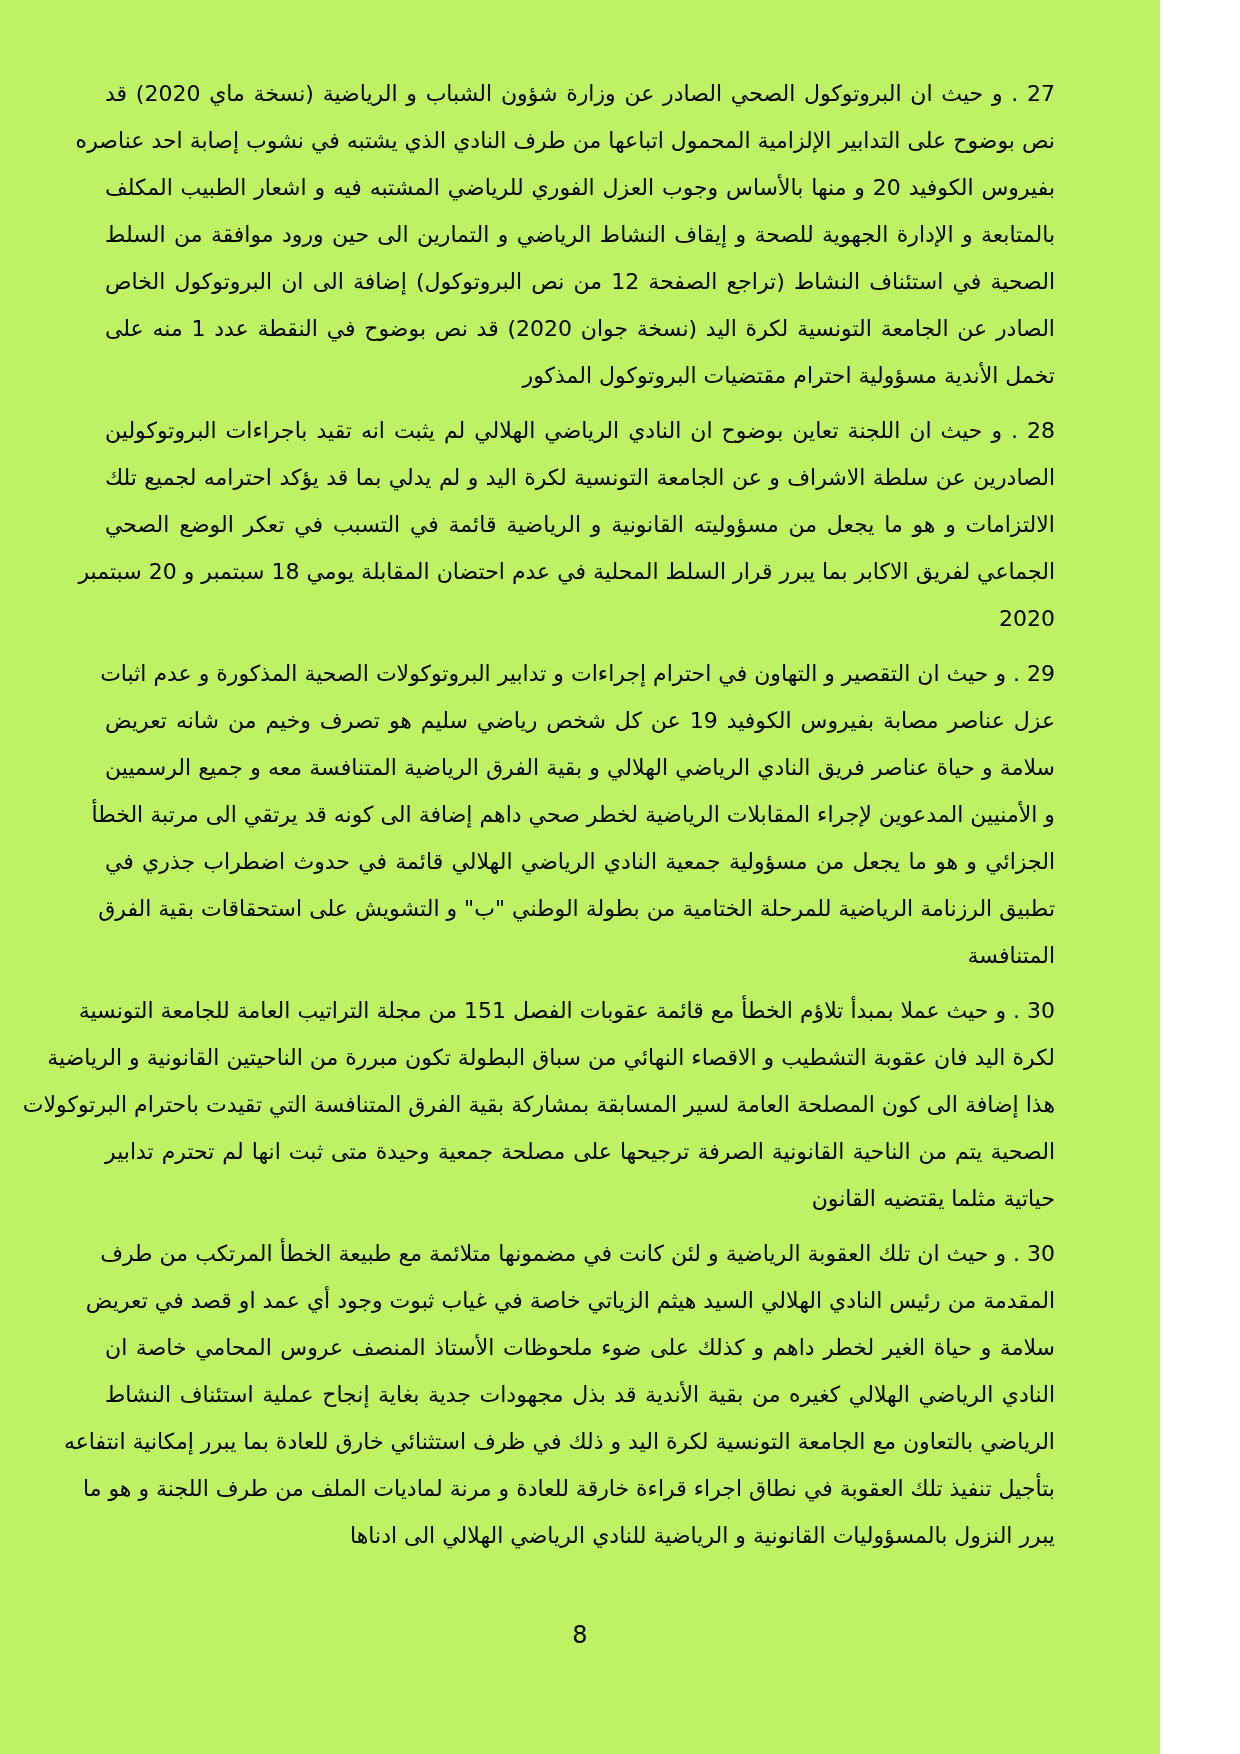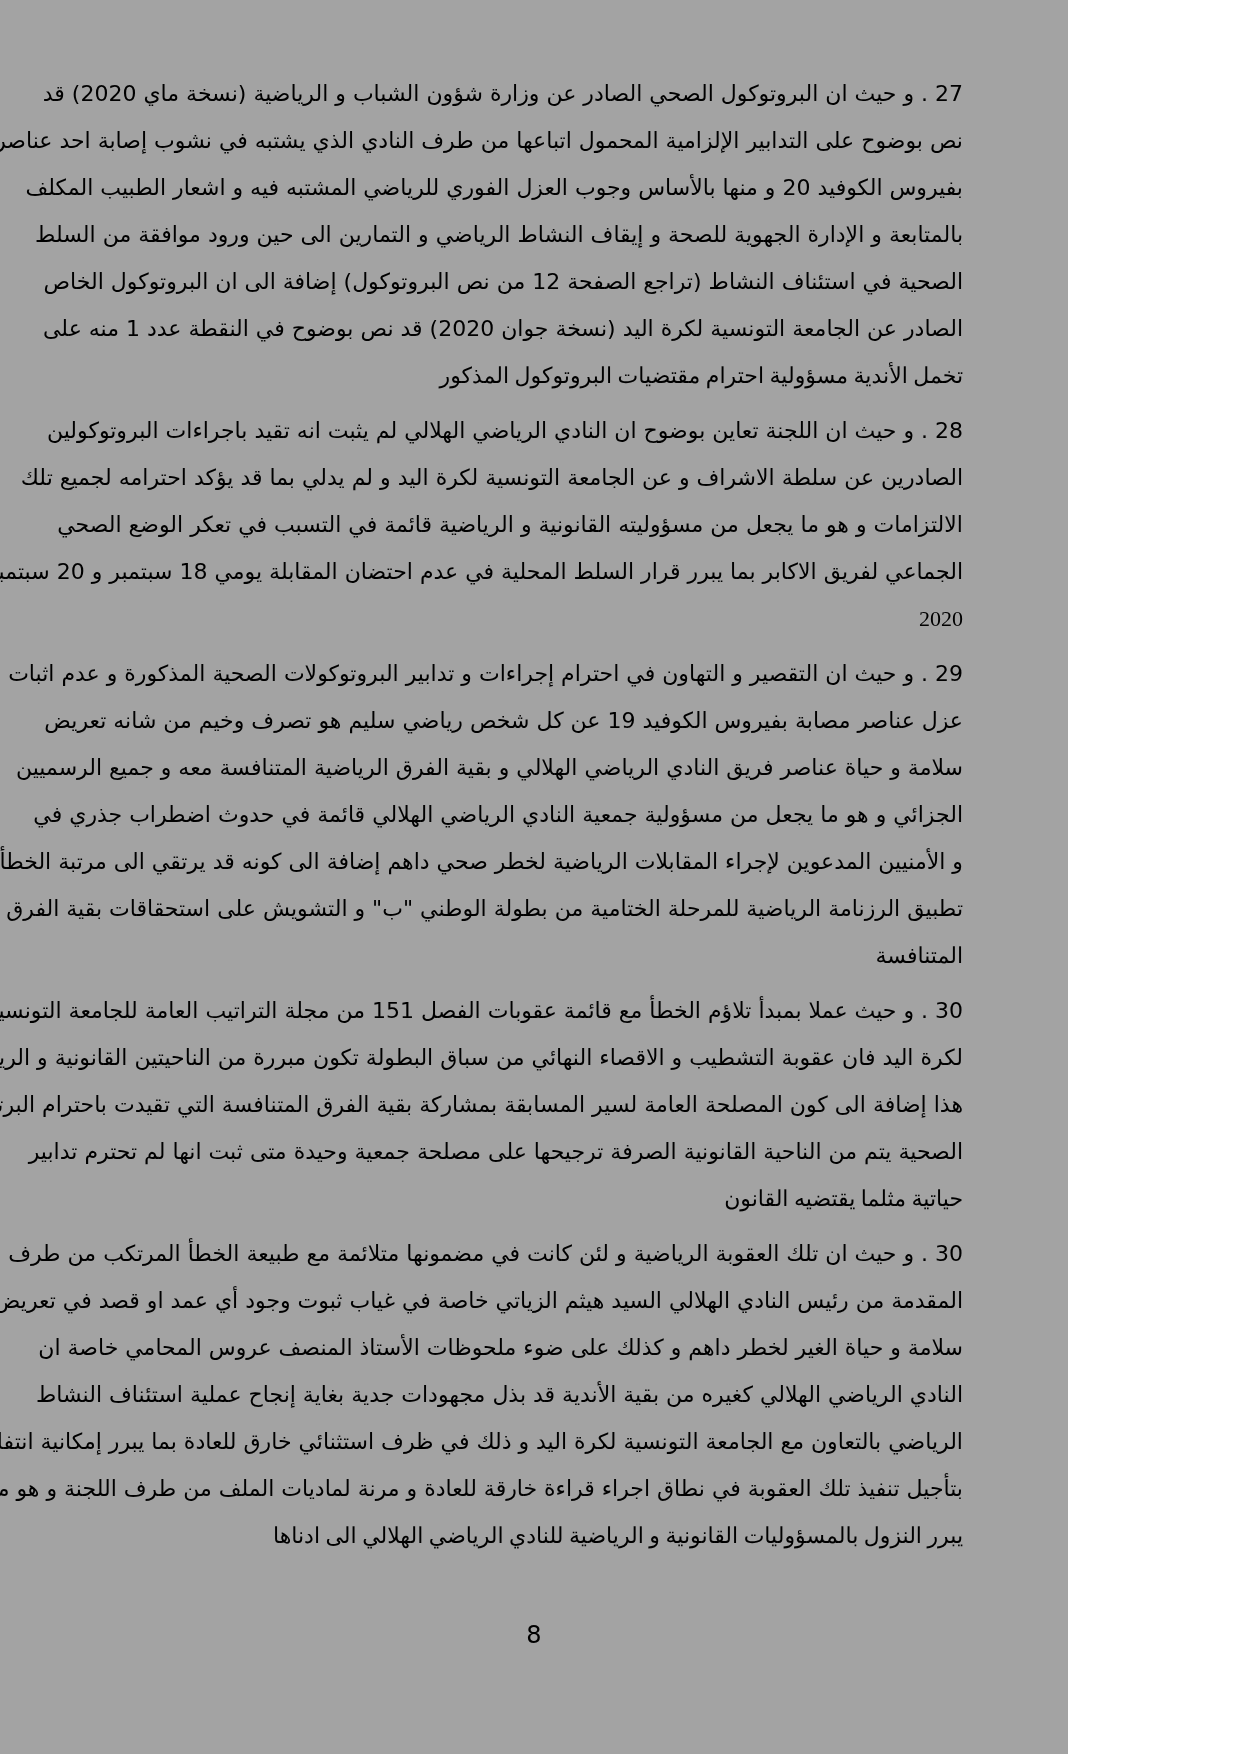--- a/index.html
+++ b/index.html
@@ -5,23 +5,23 @@
   html, body { margin: 0; padding: 0; }
   body {
     width: 1240px;
     height: 1754px;
     background: #ffffff;
     color: #000000;
     font-family: "DejaVu Sans", sans-serif;
   }
   .page {
     position: relative;
-    width: 1068px;
+    width: 1160px;
     height: 1754px;
-    background: #a3a3a3;
+    background: #bef264;
     overflow: hidden;
   }
   .textblock {
     position: absolute;
     top: 70px;
     left: 105px;
     right: 105px;
     direction: rtl;
     unicode-bidi: embed;
   }
@@ -30,21 +30,20 @@
     font-size: 22px;
     line-height: 47px;
     white-space: nowrap;
     text-align: justify;
     text-align-last: justify;
     -moz-text-align-last: justify;
   }
   .line.last {
     text-align: right;
     text-align-last: right;
-    font-family: Liberation Serif, serif;
     -moz-text-align-last: right;
   }
   .page-number {
     position: absolute;
     top: 1612px;
     left: 0;
     width: 100%;
     text-align: center;
     font-size: 24px;
     line-height: 47px;
@@ -69,22 +68,22 @@
         <div class="line">28 . و حيث ان اللجنة تعاين بوضوح ان النادي الرياضي الهلالي لم يثبت انه تقيد باجراءات البروتوكولين</div>
         <div class="line">الصادرين عن سلطة الاشراف و عن الجامعة التونسية لكرة اليد و لم يدلي بما قد يؤكد احترامه لجميع تلك</div>
         <div class="line">الالتزامات و هو ما يجعل من مسؤوليته القانونية و الرياضية قائمة في التسبب في تعكر الوضع الصحي</div>
         <div class="line">الجماعي لفريق الاكابر بما يبرر قرار السلط المحلية في عدم احتضان المقابلة يومي 18 سبتمبر و 20 سبتمبر</div>
         <div class="line last">2020</div>
       </div>
       <div class="para">
         <div class="line">29 . و حيث ان التقصير و التهاون في احترام إجراءات و تدابير البروتوكولات الصحية المذكورة و عدم اثبات</div>
         <div class="line">عزل عناصر مصابة بفيروس الكوفيد 19 عن كل شخص رياضي سليم هو تصرف وخيم من شانه تعريض</div>
         <div class="line">سلامة و حياة عناصر فريق النادي الرياضي الهلالي و بقية الفرق الرياضية المتنافسة معه و جميع الرسميين</div>
+        <div class="line">و الأمنيين المدعوين لإجراء المقابلات الرياضية لخطر صحي داهم إضافة الى كونه قد يرتقي الى مرتبة الخطأ</div>
         <div class="line">الجزائي و هو ما يجعل من مسؤولية جمعية النادي الرياضي الهلالي قائمة في حدوث اضطراب جذري في</div>
-        <div class="line">و الأمنيين المدعوين لإجراء المقابلات الرياضية لخطر صحي داهم إضافة الى كونه قد يرتقي الى مرتبة الخطأ</div>
         <div class="line">تطبيق الرزنامة الرياضية للمرحلة الختامية من بطولة الوطني "ب" و التشويش على استحقاقات بقية الفرق</div>
         <div class="line last">المتنافسة</div>
       </div>
       <div class="para">
         <div class="line">30 . و حيث عملا بمبدأ تلاؤم الخطأ مع قائمة عقوبات الفصل 151 من مجلة التراتيب العامة للجامعة التونسية</div>
         <div class="line">لكرة اليد فان عقوبة التشطيب و الاقصاء النهائي من سباق البطولة تكون مبررة من الناحيتين القانونية و الرياضية</div>
         <div class="line">هذا إضافة الى كون المصلحة العامة لسير المسابقة بمشاركة بقية الفرق المتنافسة التي تقيدت باحترام البرتوكولات</div>
         <div class="line">الصحية يتم من الناحية القانونية الصرفة ترجيحها على مصلحة جمعية وحيدة متى ثبت انها لم تحترم تدابير</div>
         <div class="line last">حياتية مثلما يقتضيه القانون</div>
       </div>

